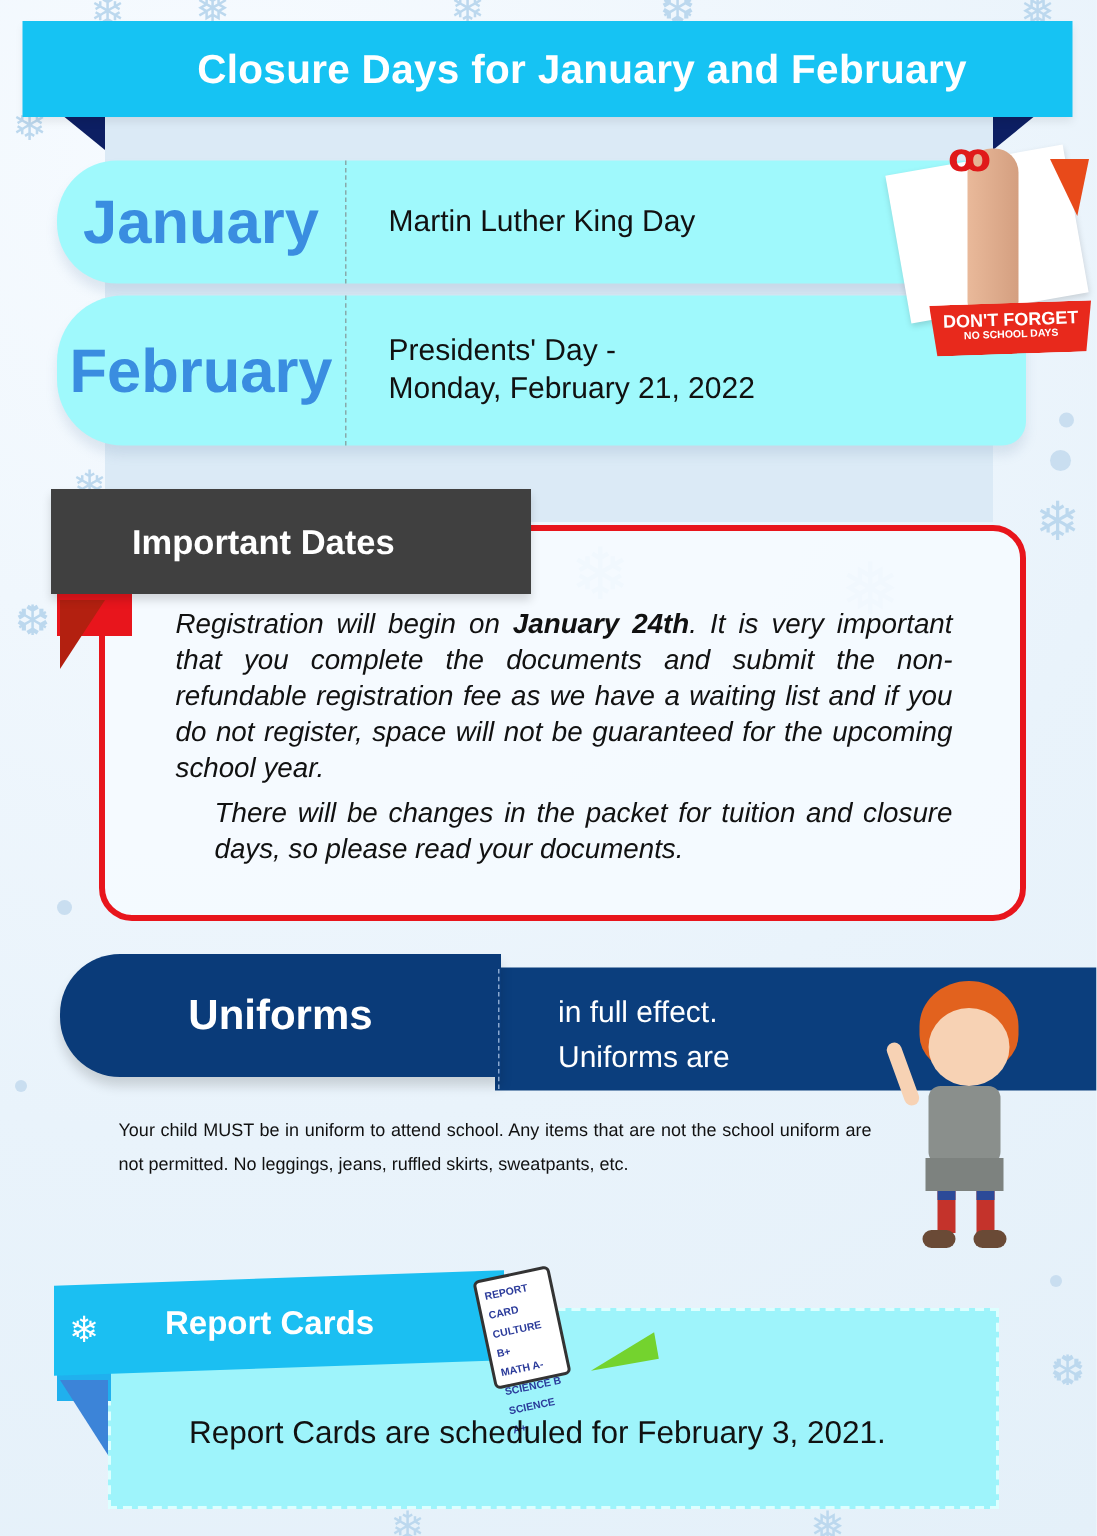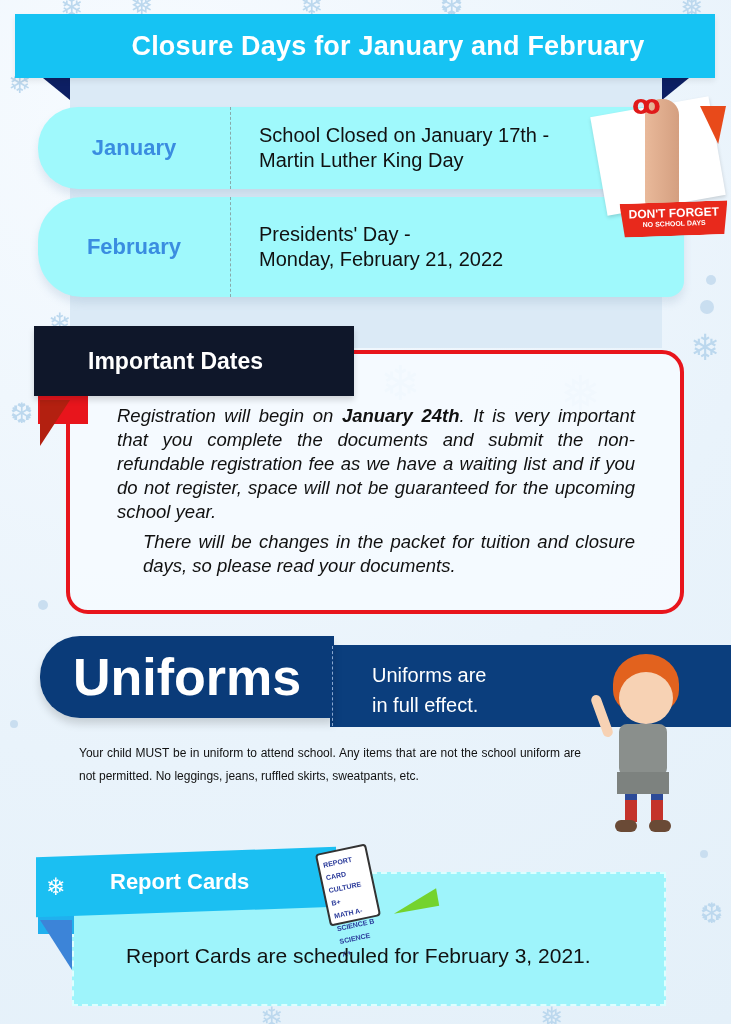--- a/index.html
+++ b/index.html
@@ -10,50 +10,50 @@
 
   
   .hdr-back { position: absolute; left: 70px; top: 78px; width: 592px; height: 270px; background: #dbeaf6; }
   .hdr-fold-l { position: absolute; left: 43px; top: 78px; width: 0; height: 0; border-top: 22px solid #0d1f63; border-left: 27px solid transparent; }
   .hdr-fold-r { position: absolute; left: 662px; top: 78px; width: 0; height: 0; border-top: 22px solid #0d1f63; border-right: 27px solid transparent; }
   .hdr { position: absolute; left: 15px; top: 14px; width: 700px; height: 64px; background: #16c3f3; display: flex; align-items: center; justify-content: center; box-shadow: 0 3px 6px rgba(0,0,0,.08); }
   .hdr h1 { color: #fff; font-size: 27px; font-weight: bold; letter-spacing: .2px; margin-left: 46px; }
 
   
   .month-row { position: absolute; left: 38px; height: 82px; background: #9ff9fc; border-radius: 40px 16px 16px 40px; display: flex; align-items: center; box-shadow: 0 6px 8px rgba(120,150,180,.2); }
-  .month-label { width: 192px; text-align: center; font-size: 22px; font-weight: bold; color: #3a8de0; }
+  .month-label { width: 192px; text-align: center; font-size: 41px; font-weight: bold; color: #3a8de0; }
   .month-sep { width: 0; height: 100%; border-left: 1px dashed #8aa; }
   .month-text { padding-left: 28px; font-size: 20px; line-height: 1.25; color: #111; }
   .row-jan { top: 107px; width: 620px; }
   .row-feb { top: 197px; width: 646px; height: 100px; border-radius: 44px 16px 16px 44px; }
 
   
   .sticker { position: absolute; left: 590px; top: 84px; width: 140px; height: 160px; }
   .paper { position: absolute; left: 8px; top: 22px; width: 120px; height: 100px; background: #fff; transform: rotate(-10deg); box-shadow: 0 2px 4px rgba(0,0,0,.15); }
   .finger { position: absolute; left: 55px; top: 15px; width: 34px; height: 110px; background: linear-gradient(90deg,#e9b99a,#d49f80); border-radius: 16px 16px 8px 8px; }
   .bow { position: absolute; left: 42px; top: 6px; color: #e01a1a; font-size: 26px; font-weight: bold; }
   .clip { position: absolute; left: 110px; top: 22px; width: 26px; height: 38px; background: #e84a1a; clip-path: polygon(0 0,100% 0,70% 100%); }
   .sticker-banner { position: absolute; left: 30px; top: 118px; width: 108px; height: 34px; background: #e8291c; color: #fff; text-align: center; transform: rotate(-2deg); clip-path: polygon(0 0,100% 0,96% 100%,4% 100%); }
   .sticker-banner .t1 { font-size: 12px; font-weight: bold; padding-top: 4px; }
   .sticker-banner .t2 { font-size: 7px; font-weight: bold; color: #fff; }
 
   
   .imp-box { position: absolute; left: 66px; top: 350px; width: 618px; height: 264px; border: 4px solid #e8151c; border-radius: 22px; background: rgba(246,250,255,.85); }
-  .imp-tab { position: absolute; left: 34px; top: 326px; width: 320px; height: 70px; background: #0f172a; display: flex; align-items: center; padding-left: 54px; box-shadow: 0 4px 6px rgba(0,0,0,.15); }
+  .imp-tab { position: absolute; left: 34px; top: 326px; width: 320px; height: 70px; background: #404040; display: flex; align-items: center; padding-left: 54px; box-shadow: 0 4px 6px rgba(0,0,0,.15); }
   .imp-tab h2 { color: #fff; font-size: 23px; font-weight: bold; }
   .imp-fold1 { position: absolute; left: 38px; top: 396px; width: 50px; height: 28px; background: #e8151c; }
   .imp-fold2 { position: absolute; left: 40px; top: 400px; width: 0; height: 0; border-top: 46px solid #b32010; border-left: 30px solid transparent; transform: scaleX(-1); }
   .imp-body { position: absolute; left: 117px; top: 404px; width: 518px; font-size: 18.5px; line-height: 24px; color: #111; text-align: justify; font-style: italic; }
   .imp-body p + p { margin-top: 6px; margin-left: 26px; }
   .imp-body strong { font-weight: bold; }
 
   
   .uni-right { position: absolute; left: 330px; top: 645px; width: 401px; height: 82px; background: #0b3e7d; }
   .uni-left { position: absolute; left: 40px; top: 636px; width: 294px; height: 82px; background: #0a3b79; border-radius: 40px 0 0 40px; display: flex; align-items: center; justify-content: center; box-shadow: 0 6px 8px rgba(0,0,0,.15); }
-  .uni-left h2 { color: #fff; font-size: 52px; font-weight: bold; }
+  .uni-left h2 { color: #fff; font-size: 28px; font-weight: bold; }
   .uni-sep { position: absolute; left: 332px; top: 646px; height: 80px; border-left: 1px dashed #8aa8d0; }
   .uni-sub { position: absolute; left: 372px; top: 660px; color: #fff; font-size: 20px; line-height: 30px; }
   .uni-body { position: absolute; left: 79px; top: 742px; width: 502px; font-size: 12px; line-height: 23px; text-align: justify; }
   .boy { position: absolute; left: 595px; top: 654px; width: 95px; height: 180px; }
   .boy .hair { position: absolute; left: 18px; top: 0; width: 66px; height: 60px; background: #e2621e; border-radius: 50% 50% 40% 40%; }
   .boy .face { position: absolute; left: 24px; top: 18px; width: 54px; height: 52px; background: #f7d2b4; border-radius: 50%; }
   .boy .shirt { position: absolute; left: 24px; top: 70px; width: 48px; height: 52px; background: #8a8f8c; border-radius: 8px; }
   .boy .shorts { position: absolute; left: 22px; top: 118px; width: 52px; height: 22px; background: #7d827f; }
   .boy .leg1, .boy .leg2 { position: absolute; top: 140px; width: 12px; height: 28px; background: #c4332b; border-top: 6px solid #2c4a98; }
   .boy .leg1 { left: 30px; } .boy .leg2 { left: 56px; }
@@ -101,21 +101,20 @@
 <div class="hdr-fold-l"></div>
 <div class="hdr-fold-r"></div>
 <div class="hdr">
   <h1>Closure Days for January and February</h1>
 </div>
 
 <div class="month-row row-jan">
   <div class="month-label">January</div>
   <div class="month-sep"></div>
   <div class="month-text">
-    <div>School Closed on January 17th -</div>
     <div>Martin Luther King Day</div>
   </div>
 </div>
 
 <div class="month-row row-feb">
   <div class="month-label">February</div>
   <div class="month-sep"></div>
   <div class="month-text">
     <div>Presidents' Day -</div>
     <div>Monday, February 21, 2022</div>
@@ -143,22 +142,22 @@
   <p><span>Registration will begin on </span><strong>January 24th</strong><span>. It is very important that you complete the documents and submit the non-refundable registration fee as we have a waiting list and if you do not register, space will not be guaranteed for the upcoming school year.</span></p>
   <p>There will be changes in the packet for tuition and closure days, so please read your documents.</p>
 </div>
 
 <div class="uni-right"></div>
 <div class="uni-left">
   <h2>Uniforms</h2>
 </div>
 <div class="uni-sep"></div>
 <div class="uni-sub">
+  <div>in full effect.</div>
   <div>Uniforms are</div>
-  <div>in full effect.</div>
 </div>
 <div class="uni-body">Your child MUST be in uniform to attend school.  Any items that are not the school uniform are not permitted.  No leggings, jeans, ruffled skirts, sweatpants, etc.</div>
 <div class="boy">
   <div class="arm"></div>
   <div class="shirt"></div>
   <div class="shorts"></div>
   <div class="leg1"></div>
   <div class="leg2"></div>
   <div class="shoe1"></div>
   <div class="shoe2"></div>

